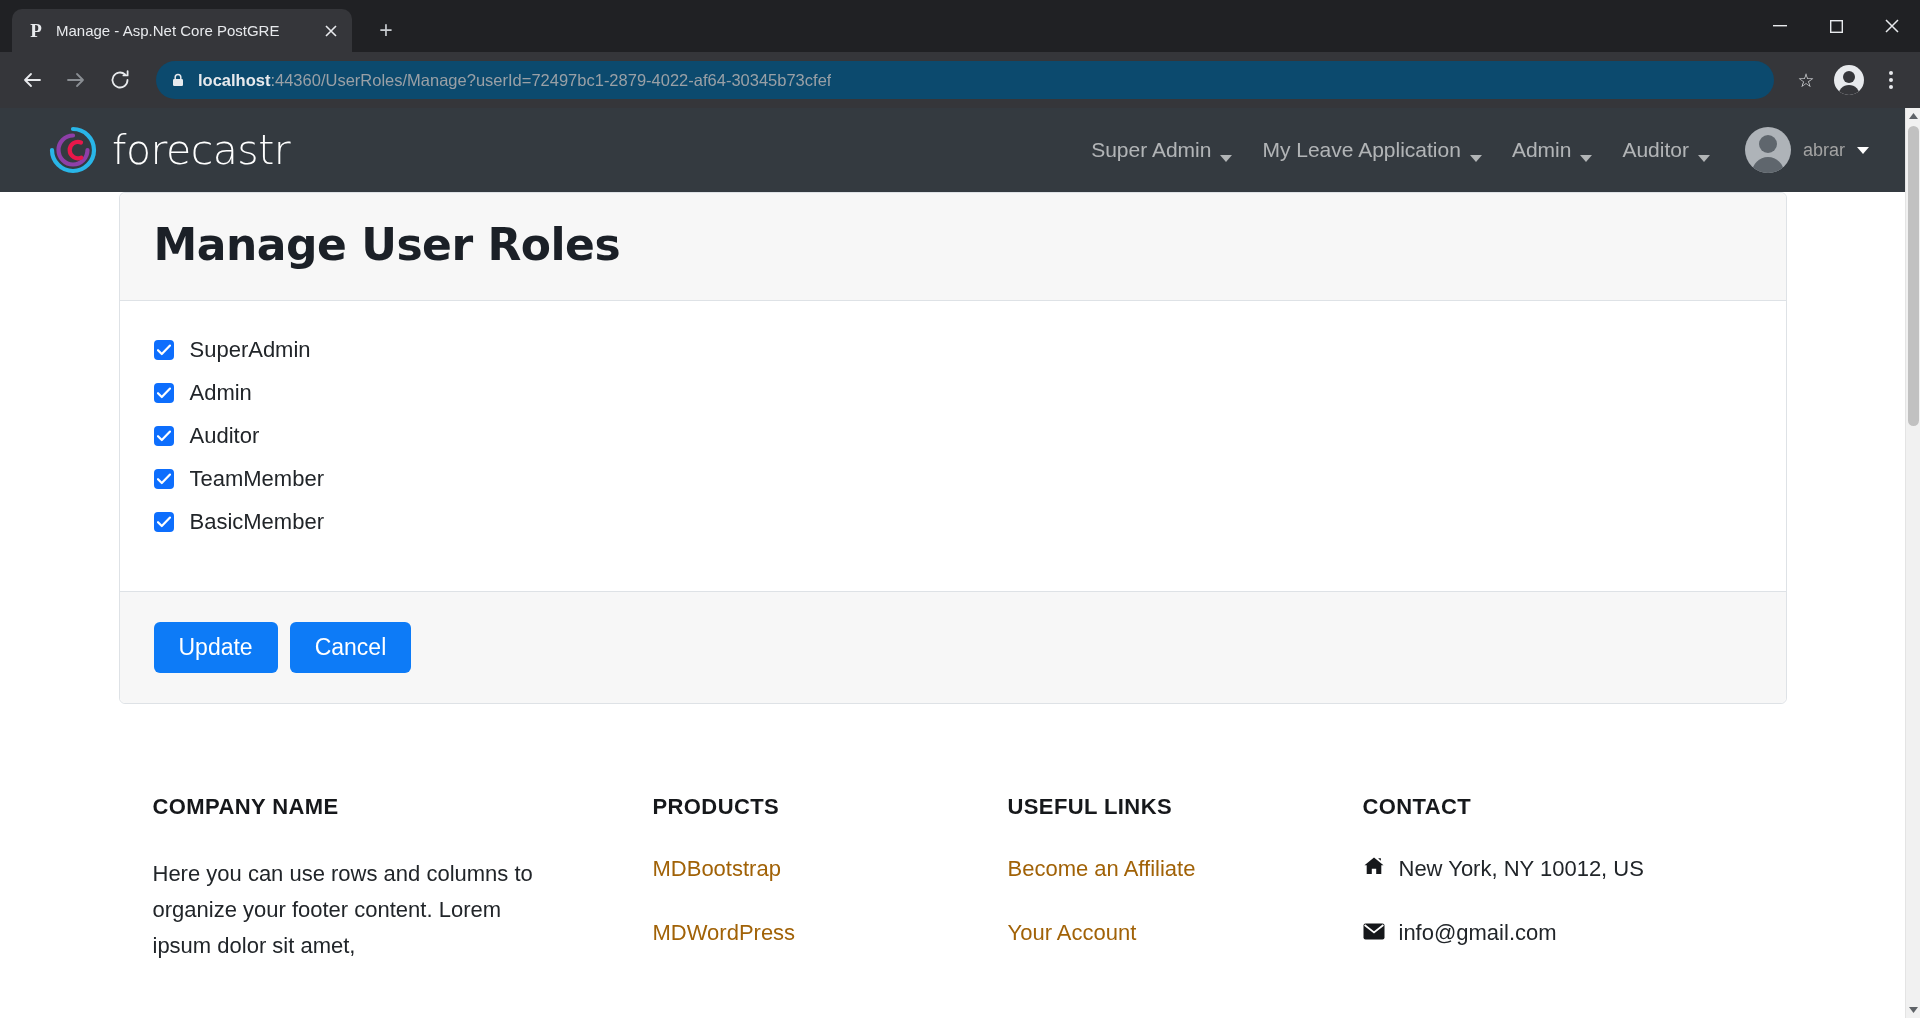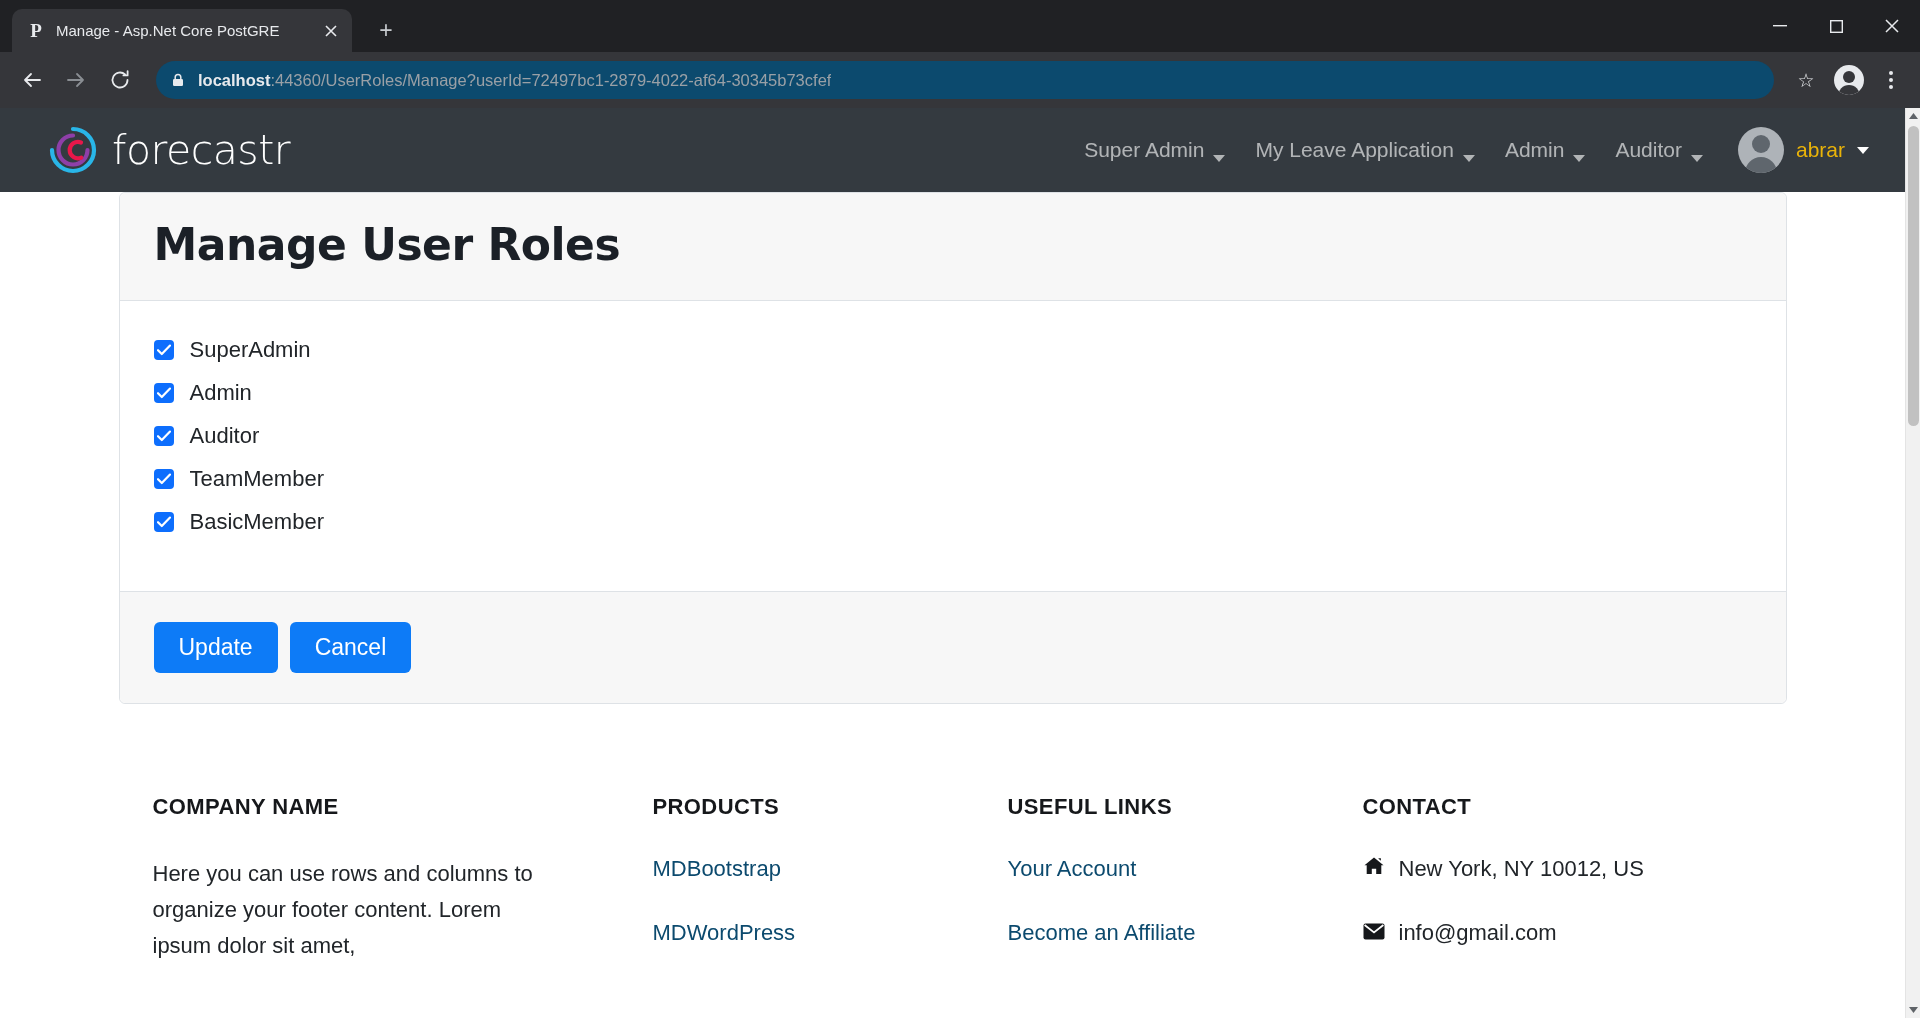--- a/index.html
+++ b/index.html
@@ -145,21 +145,21 @@
     position: relative; overflow: hidden; flex: none;
   }
   .avatar::before {
     content: ""; position: absolute; left: 14px; top: 8px; width: 18px; height: 18px;
     border-radius: 50%; background: #5f666d;
   }
   .avatar::after {
     content: ""; position: absolute; left: 7px; top: 30px; width: 32px; height: 24px;
     border-radius: 16px 16px 0 0; background: #5f666d;
   }
-  .user-name { color: #eab308; font-size: 21px; }
+  .user-name { color: #a3a3a3; font-size: 18px; }
   .user-caret {
     width: 0; height: 0; border-left: 6px solid transparent;
     border-right: 6px solid transparent; border-top: 7px solid #ffffff;
   }
 
   
   .content-wrap { padding: 0 0 0 0; }
   .card {
     margin: 0 auto; width: 1668px; background: #fff;
     border: 1px solid #dee2e6; border-radius: 6px;
@@ -202,21 +202,21 @@
     grid-template-columns: 500px 355px 355px 458px;
   }
   .footer-col { padding-left: 34px; }
   .footer-col:first-child { padding-left: 34px; }
   .footer-head {
     font-size: 22px; font-weight: 700; color: #16181b; letter-spacing: 0.4px;
     margin-bottom: 36px;
   }
   .footer-text { font-size: 22px; color: #212529; line-height: 1.62; max-width: 400px; }
   .footer-link {
-    display: block; font-size: 22px; color: #0c4a6e; margin-bottom: 38px;
+    display: block; font-size: 22px; color: #a16207; margin-bottom: 38px;
     text-decoration: none;
   }
   .contact-line {
     display: flex; align-items: center; gap: 14px; font-size: 22px;
     color: #212529; margin-bottom: 38px;
   }
   .contact-line svg { flex: none; }
 </style>
 </head>
 <body>
@@ -397,22 +397,22 @@
           </div>
 
           <div class="footer-col">
             <div class="footer-head">PRODUCTS</div>
             <a class="footer-link">MDBootstrap</a>
             <a class="footer-link">MDWordPress</a>
           </div>
 
           <div class="footer-col">
             <div class="footer-head">USEFUL LINKS</div>
+            <a class="footer-link">Become an Affiliate</a>
             <a class="footer-link">Your Account</a>
-            <a class="footer-link">Become an Affiliate</a>
           </div>
 
           <div class="footer-col">
             <div class="footer-head">CONTACT</div>
             <div class="contact-line">
               <span>
                 <svg width="22" height="20" viewBox="0 0 22 20">
                     <path d="M11 1.5 1.5 9.2h2.2V18h5.1v-5.3h4.4V18h5.1V9.2h2.2z" fill="#16181b"></path>
                     <path d="M15.5 2.2h2.4v2.6l-2.4-2z" fill="#16181b"></path>
                   </svg>

